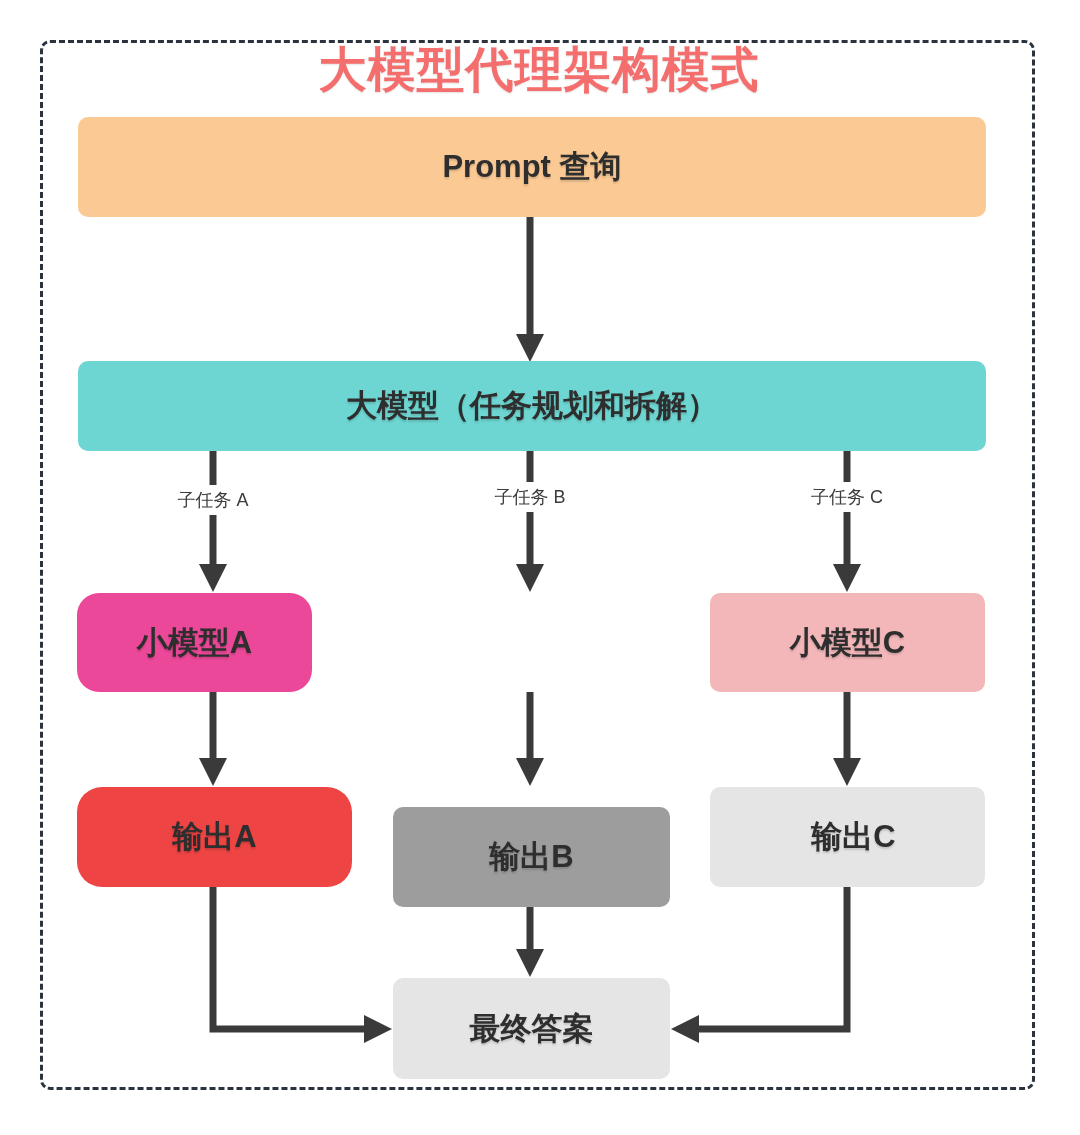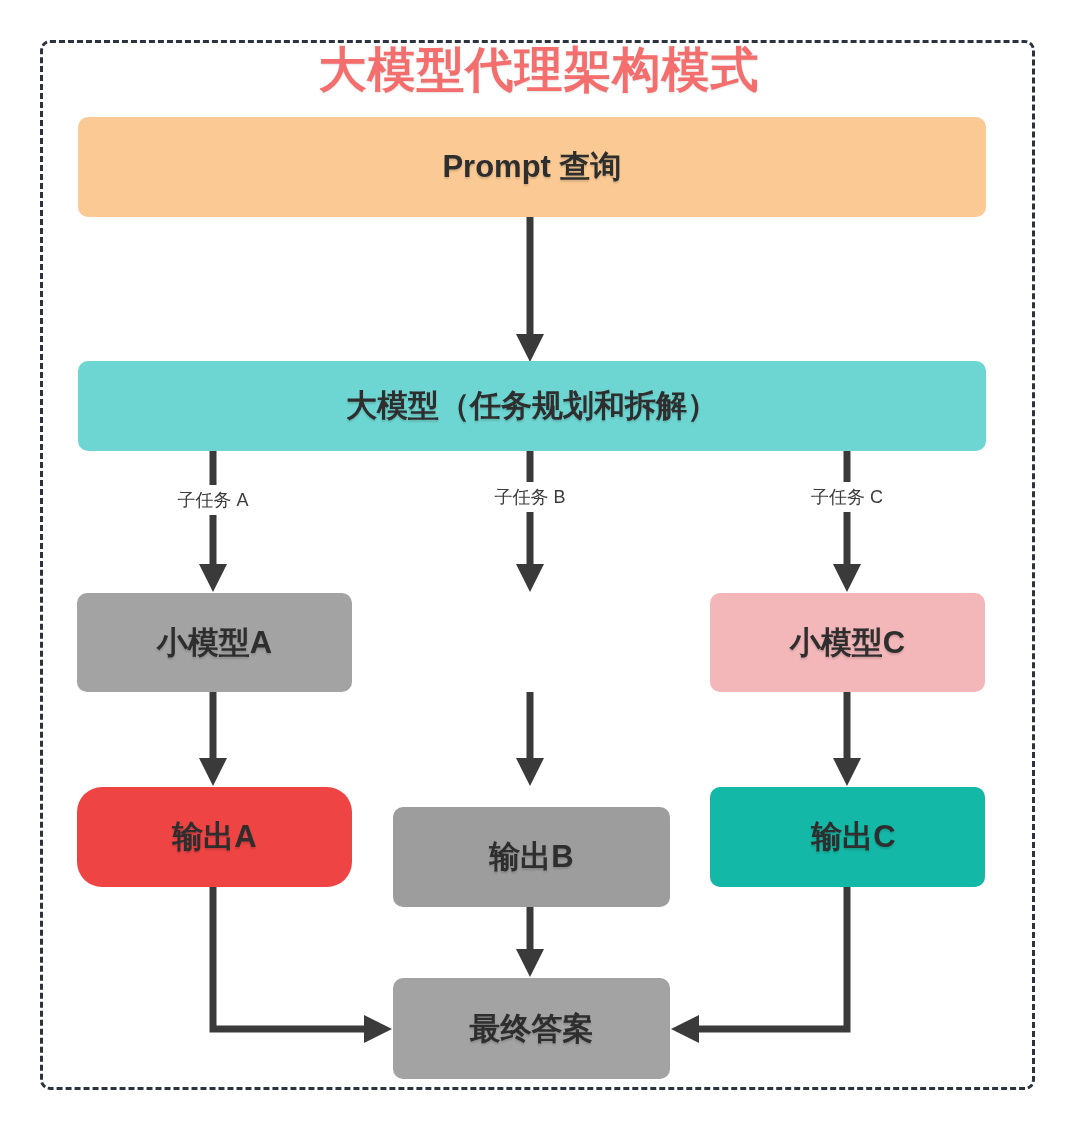--- a/index.html
+++ b/index.html
@@ -16,27 +16,27 @@
     text-align:center;font-size:48px;font-weight:bold;color:#f56e6e;
     letter-spacing:1px;text-shadow:0 1px 2px rgba(0,0,0,0.12);
   }
   .node{
     position:absolute;display:flex;align-items:center;justify-content:center;
     border-radius:10px;font-weight:bold;font-size:31px;color:#2e2e2e;
     text-shadow:0 2px 2px rgba(0,0,0,0.15);box-sizing:border-box;
   }
   .node-prompt{left:78px;top:117px;width:908px;height:100px;background:#fbca94;}
   .node-llm{left:78px;top:361px;width:908px;height:90px;background:#6ed6d2;}
-  .node-model-a{left:77px;top:593px;width:275px;height:99px;background:#a3a3a3;}
+  .node-model-a{left:77px;top:593px;width:235px;height:99px;background:#ec4899;border-radius:22px;}
   .node-model-b{left:393px;top:593px;width:277px;height:99px;background:#9d9d9d;}
   .node-model-c{left:710px;top:593px;width:275px;height:99px;background:#f3b7ba;}
   .node-output-a{left:77px;top:787px;width:275px;height:100px;background:#ef4444;border-radius:25px;}
   .node-output-b{left:393px;top:807px;width:277px;height:100px;background:#9d9d9d;}
-  .node-output-c{left:710px;top:787px;width:275px;height:100px;background:#14b8a6;padding-left:12px;}
-  .node-final{left:393px;top:978px;width:277px;height:101px;background:#a3a3a3;}
+  .node-output-c{left:710px;top:787px;width:275px;height:100px;background:#e5e5e5;padding-left:12px;}
+  .node-final{left:393px;top:978px;width:277px;height:101px;background:#e5e5e5;}
   .connectors{position:absolute;left:0;top:0;width:1080px;height:1135px;pointer-events:none;}
   .connectors .stroke{fill:none;stroke:#3a3a3a;stroke-width:7;stroke-linejoin:miter;}
   .connectors .head{fill:#3a3a3a;stroke:none;}
   .edge-label{
     position:absolute;transform:translate(-50%,-50%);
     background:#ffffff;padding:3px 6px;font-size:18px;color:#3c3c3c;white-space:nowrap;
   }
   .edge-label-a{left:213px;top:500px;}
   .edge-label-b{left:530px;top:497px;}
   .edge-label-c{left:847px;top:497px;}

